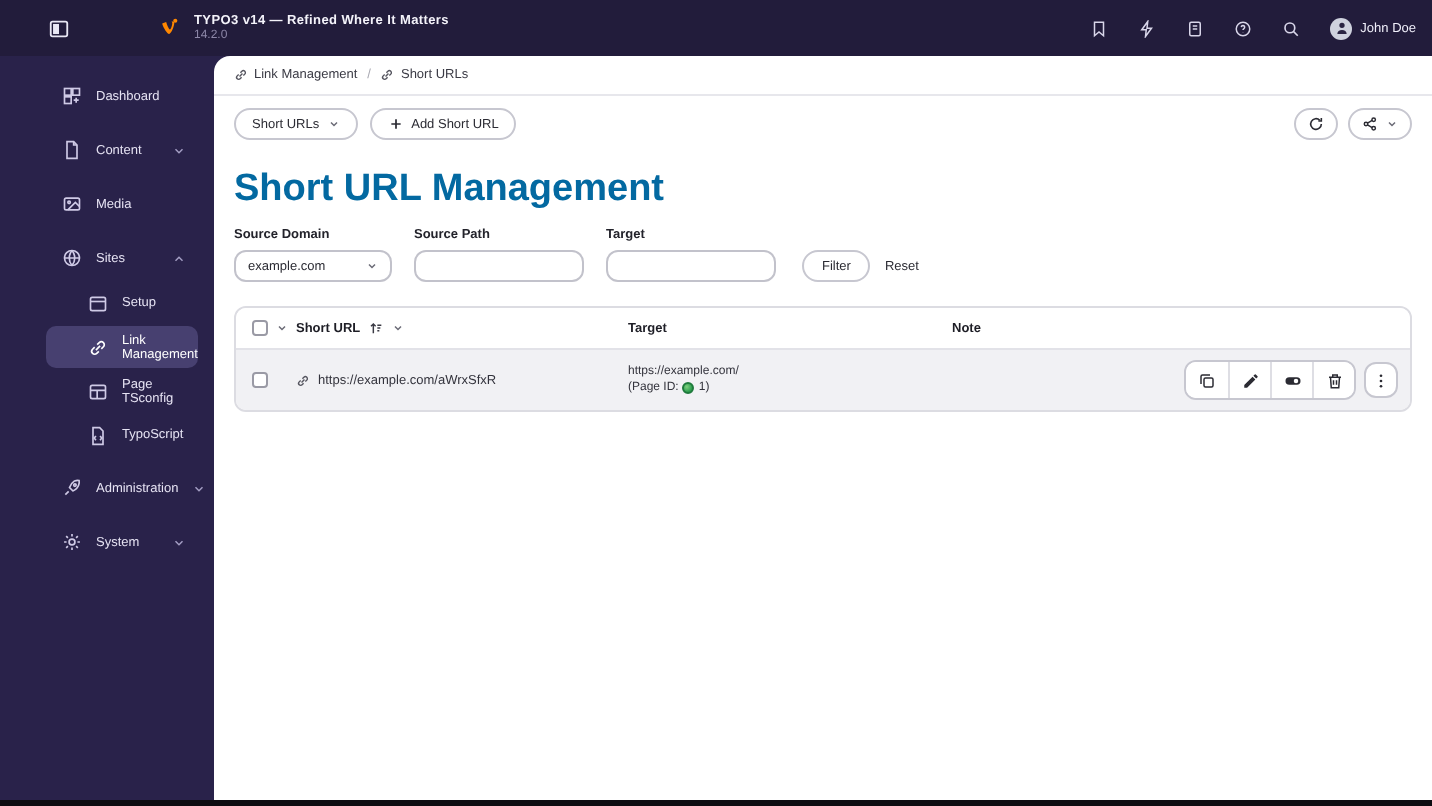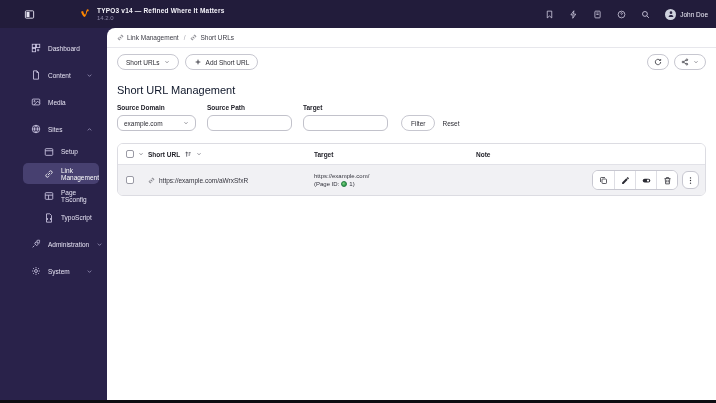--- a/index.html
+++ b/index.html
@@ -63,21 +63,21 @@
   .pill {
     display: inline-flex; align-items: center; gap: 4px; height: 16px; padding: 0 8px;
     border: 1px solid #c7c7d0; border-radius: 9px; background: #fff; font-size: 6.5px;
     color: #2b2b33; cursor: pointer; font-family: inherit;
   }
   .pill .pi { width: 8px; height: 8px; }
   .pill .pc { width: 6px; height: 6px; color: #6b6b76; }
   .toolbar-right { margin-left: auto; display: flex; gap: 5px; }
   .pill.icon-only { padding: 0 6px; }
 
-  .page-title { font-size: 11px; font-weight: normal; color: #0f172a; margin: 8px 10px 8px; }
+  .page-title { font-size: 19px; font-weight: bold; color: #0369a1; margin: 8px 10px 8px; }
 
   .filters { display: flex; align-items: flex-end; gap: 11px; margin: 0 10px; flex: 0 0 auto; }
   .field { display: flex; flex-direction: column; }
   .field-label { font-size: 6.5px; font-weight: bold; color: #23232b; margin-bottom: 4px; }
   .select-box, .text-input {
     height: 16px; border: 1px solid #c2c2cb; border-radius: 6px; background: #fff;
     font-size: 6.5px; color: #2b2b33; padding: 0 6px; font-family: inherit;
   }
   .select-box { width: 79px; display: flex; align-items: center; justify-content: space-between; cursor: pointer; }
   .select-box .sc { width: 6px; height: 6px; color: #6b6b76; }

